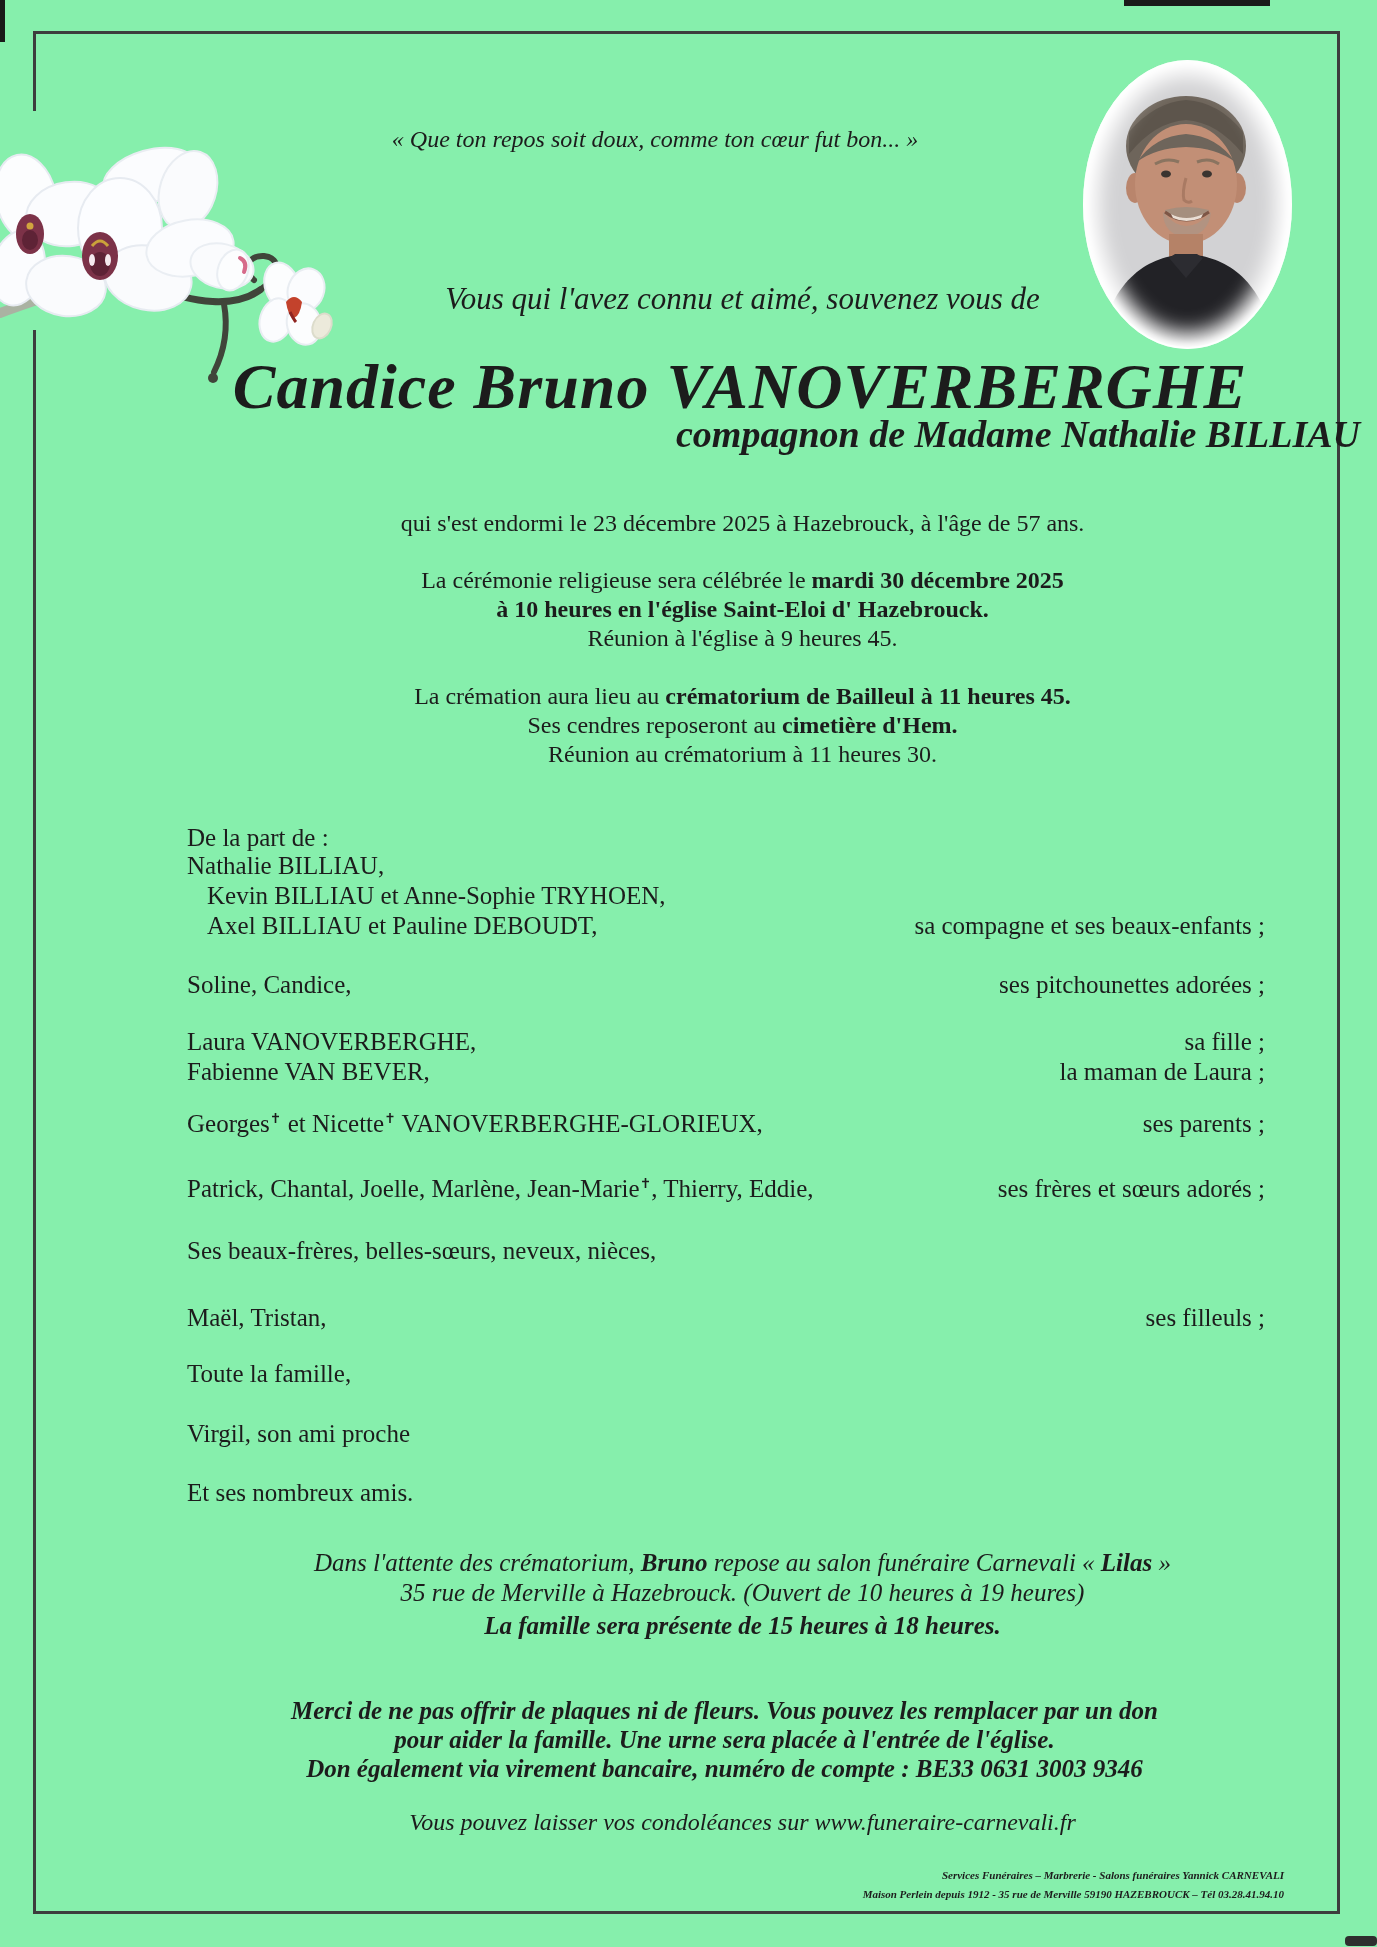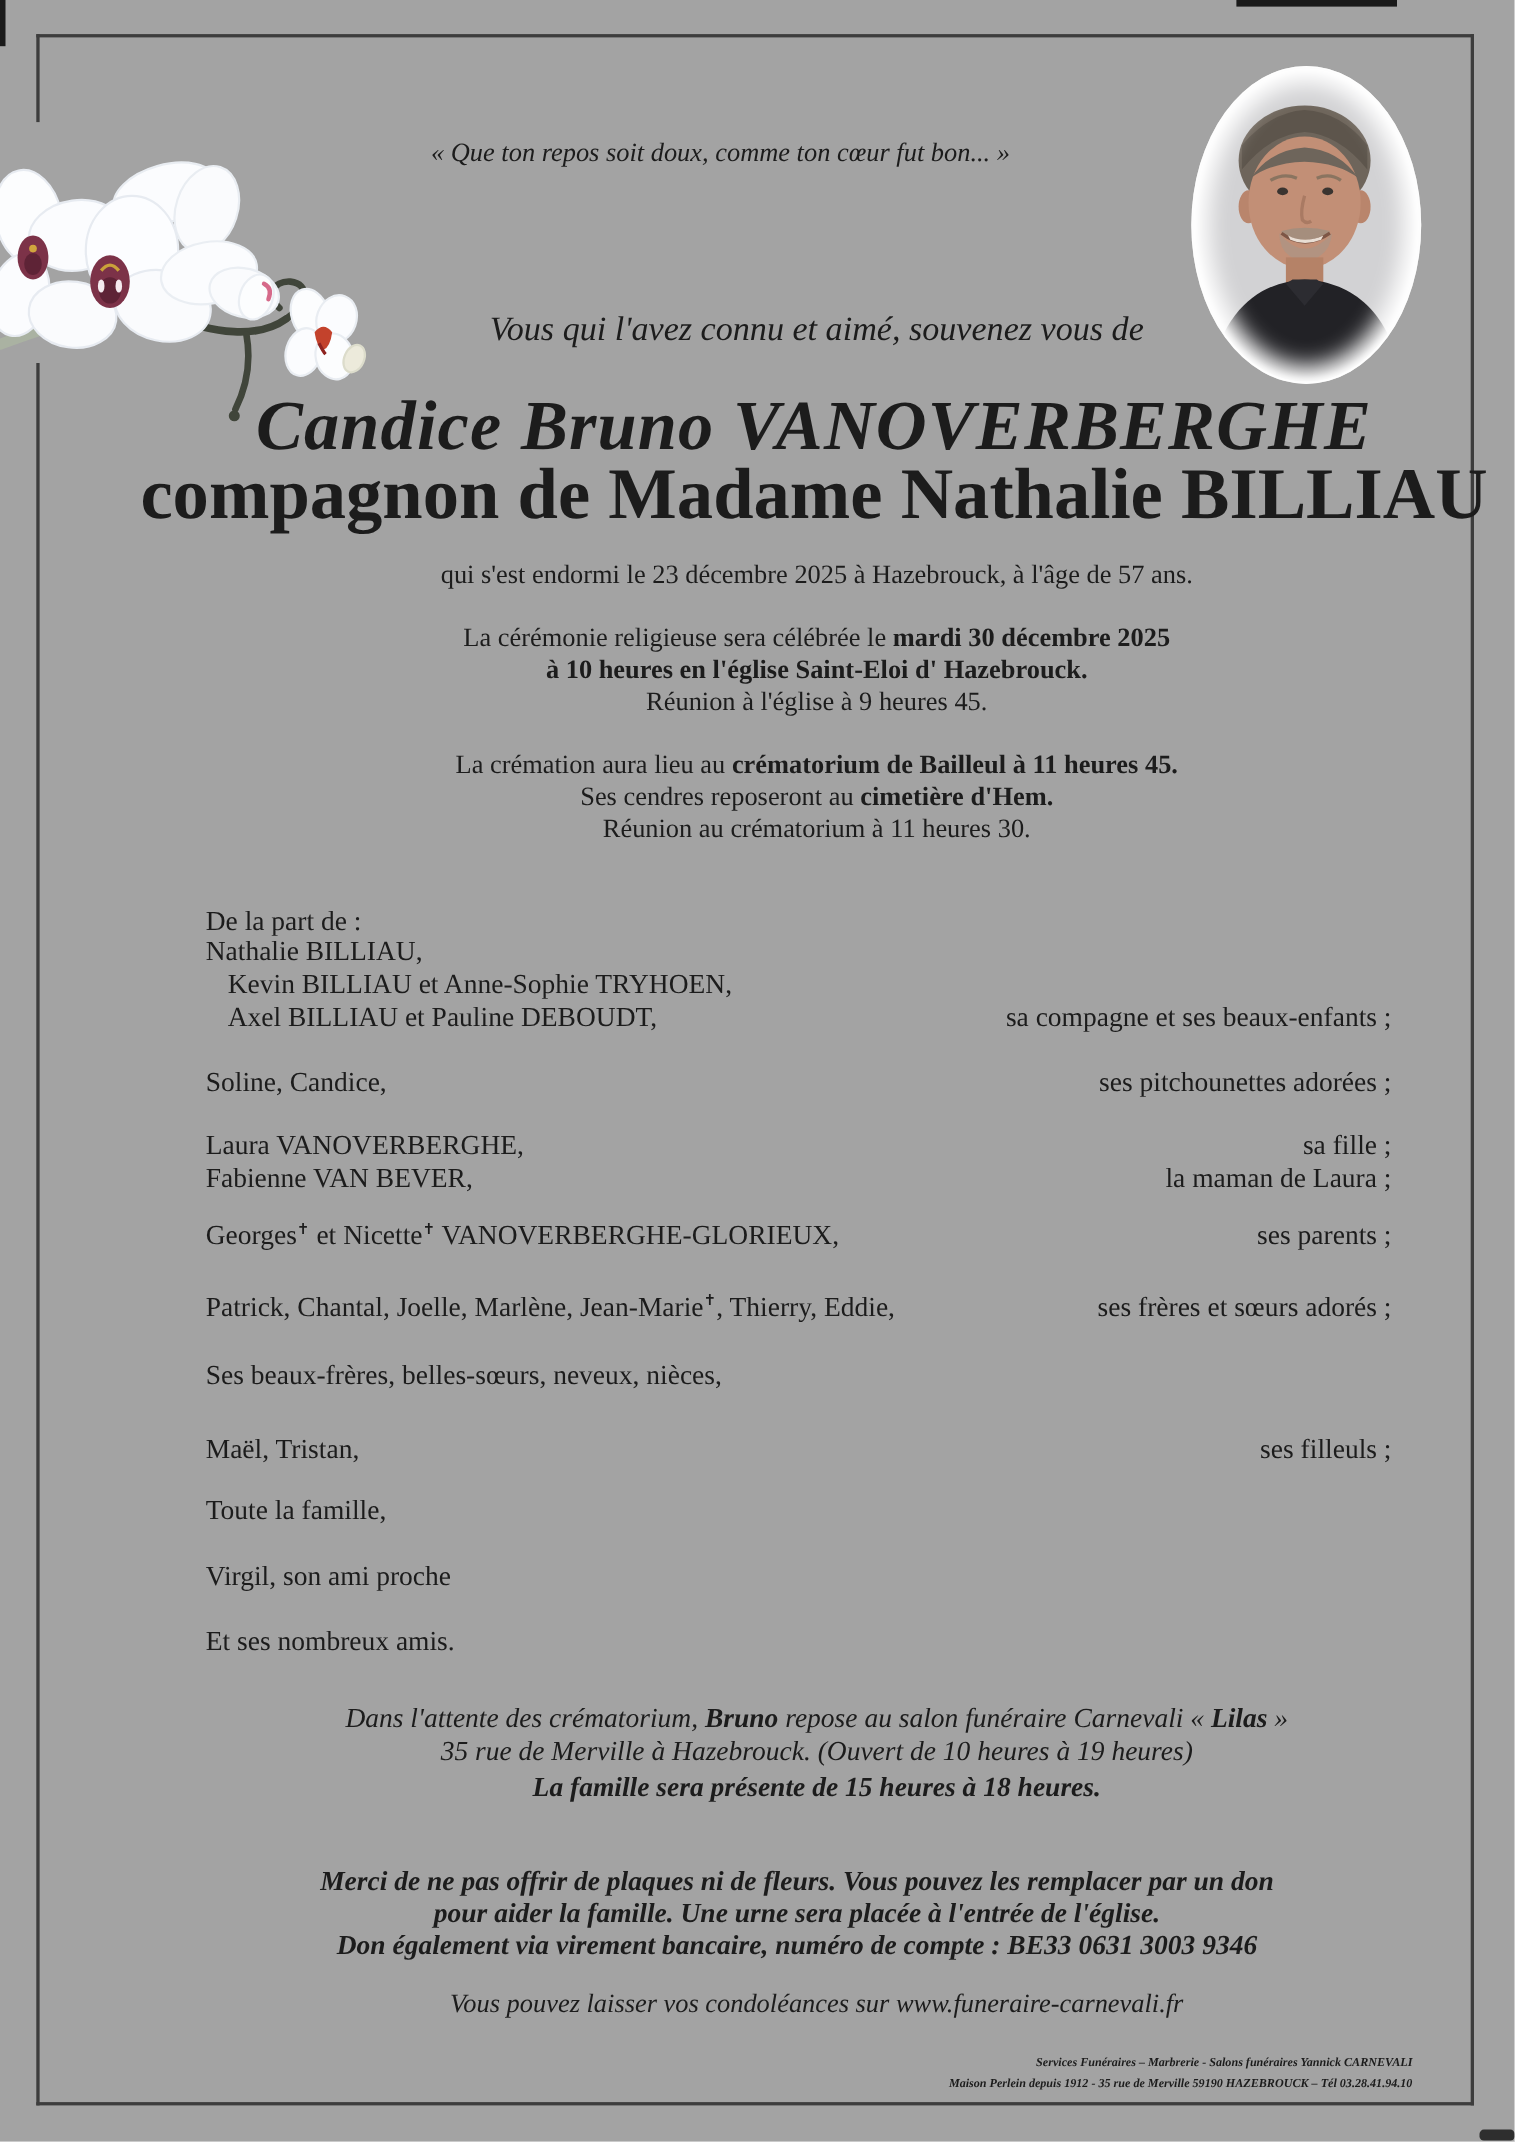--- a/index.html
+++ b/index.html
@@ -1,31 +1,31 @@
 <!DOCTYPE html>
 <html><head>
 <meta charset="utf-8">
 <style>
   html,body{margin:0;padding:0;background:#ffffff;}
   .page{
-    position:relative;width:1377px;height:1947px;background:#a3a3a3;
+    position:relative;width:1377px;height:1947px;background:#86efac;
     font-family:"Liberation Serif","DejaVu Serif",serif;color:#1c1c1c;overflow:hidden;
   }
   .abs{position:absolute;}
   .center{text-align:center;}
   .b{font-weight:bold;}
   
   .frame{position:absolute;background:#3d3d3d;}
   
   .artifact{position:absolute;background:#1a1a1a;}
   
   .quote{left:150px;top:126px;width:1010px;font-size:24px;font-style:italic;}
   .intro{left:150px;top:281px;width:1185px;font-size:31px;font-style:italic;}
   .title1{left:120px;top:350px;width:1240px;font-size:64px;font-weight:bold;font-style:italic;letter-spacing:1px;}
-  .title2{left:120px;top:412px;width:1240px;font-size:66px;font-weight:bold;}
+  .title2{left:120px;top:412px;width:1240px;font-size:38px;font-weight:bold;font-style:italic;text-align:right;}
   .death{left:150px;top:510px;width:1185px;font-size:24px;}
   .ceremony{left:150px;top:566px;width:1185px;font-size:24px;line-height:29px;}
   .cremation{left:150px;top:682px;width:1185px;font-size:24px;line-height:29px;}
   
   .frow{position:absolute;left:150px;width:1115px;font-size:25px;white-space:nowrap;}
   .frow .lft{position:absolute;left:37px;}
   .frow .lft.ind{left:57px;}
   .frow .rgt{position:absolute;right:0;}
   sup.dag{font-size:0.55em;vertical-align:super;line-height:0;}
   

